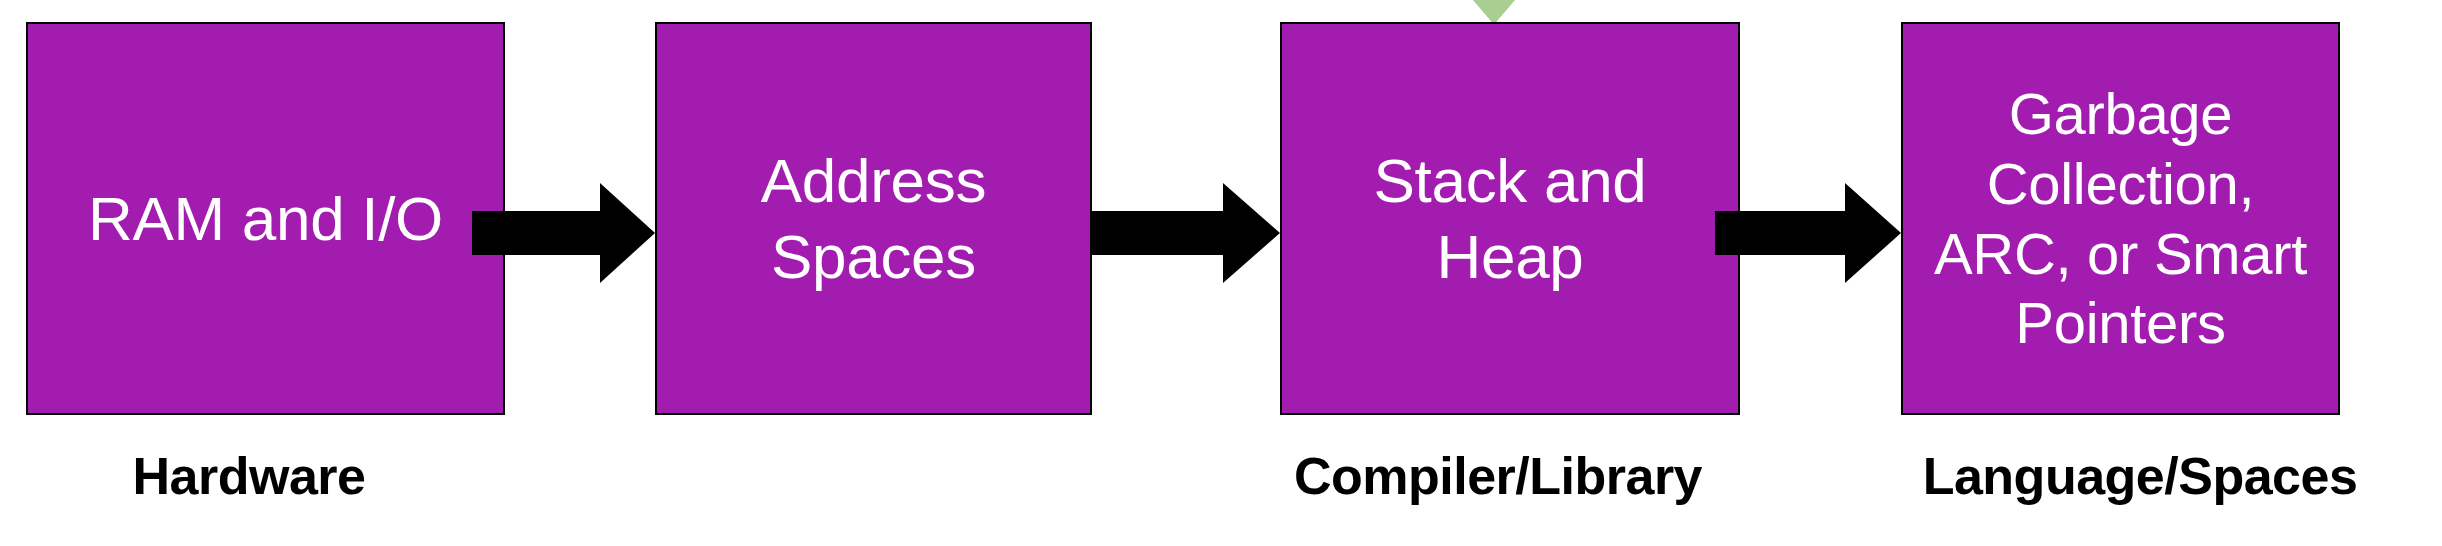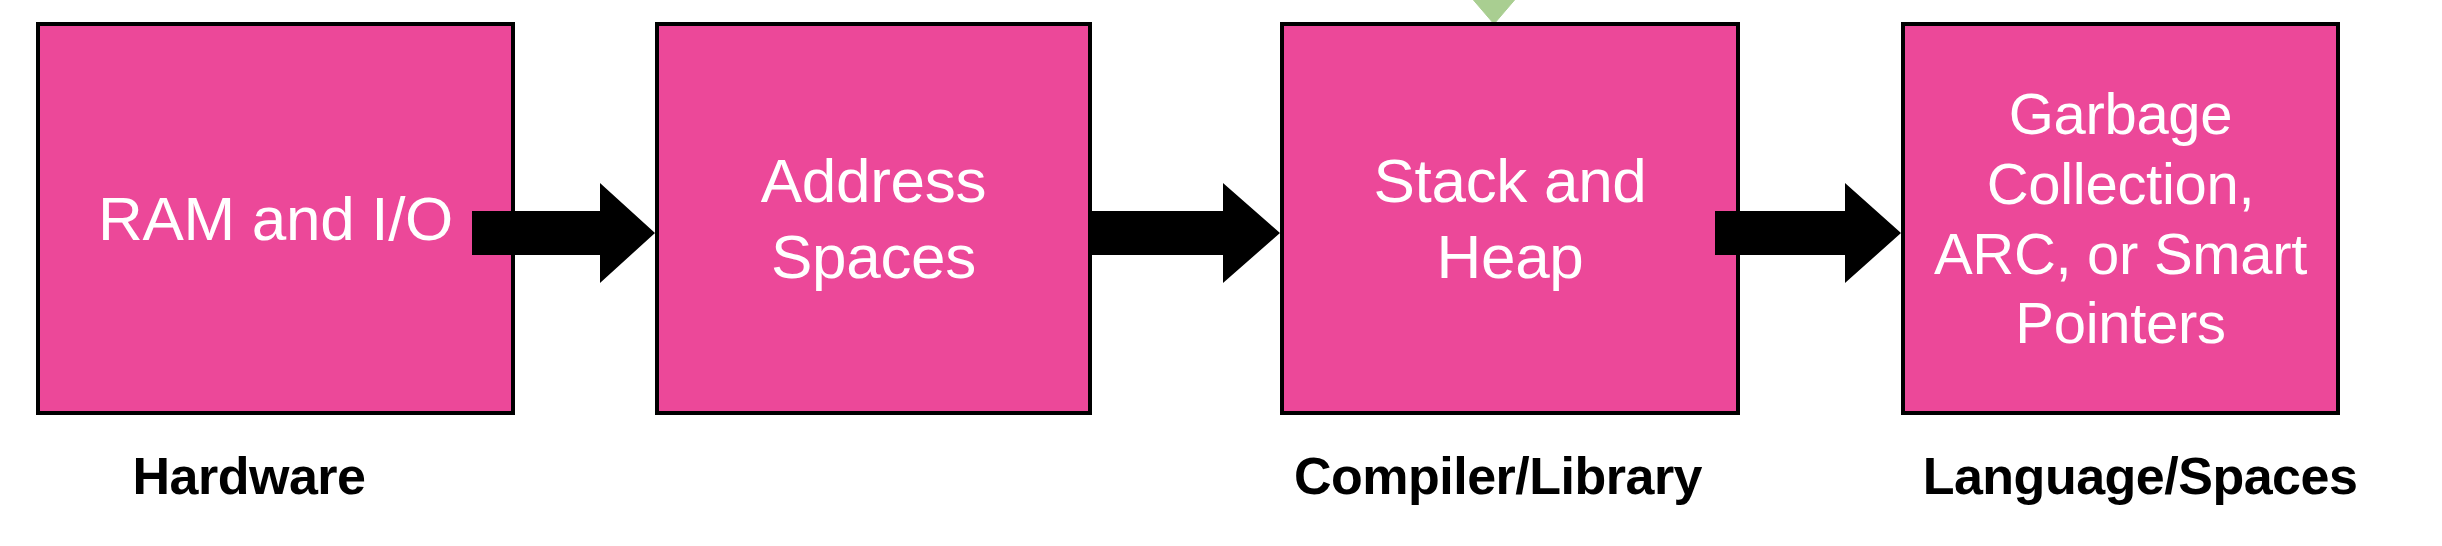--- a/index.html
+++ b/index.html
@@ -21,40 +21,40 @@
     width: 2442px;
     height: 546px;
   }
 
   
   .node {
     position: absolute;
     top: 22px;
     height: 393px;
     box-sizing: border-box;
-    background: #ec4899;
-    border: 4px solid #000000;
+    background: #a21caf;
+    border: 2px solid #000000;
     display: flex;
     align-items: center;
     justify-content: center;
   }
   .node-text {
     color: #FFFFFF;
     font-family: "Liberation Sans", sans-serif;
     font-size: 62px;
     font-weight: 400;
     line-height: 1.22;
     text-align: center;
     white-space: pre-line;
     padding: 0 6px;
     letter-spacing: -0.3px;
   }
   .node-4 .node-text { font-size: 58px; line-height: 1.20; }
 
-  #node-hardware  { left: 26px;   width: 479px; margin-left: 10px; }
+  #node-hardware  { left: 26px;   width: 479px; }
   #node-cpuos     { left: 655px;  width: 437px; }
   #node-compiler  { left: 1280px; width: 460px; }
   #node-language  { left: 1901px; width: 439px; }
 
   
   .caption {
     position: absolute;
     top: 428px;
     height: 96px;
     display: flex;

